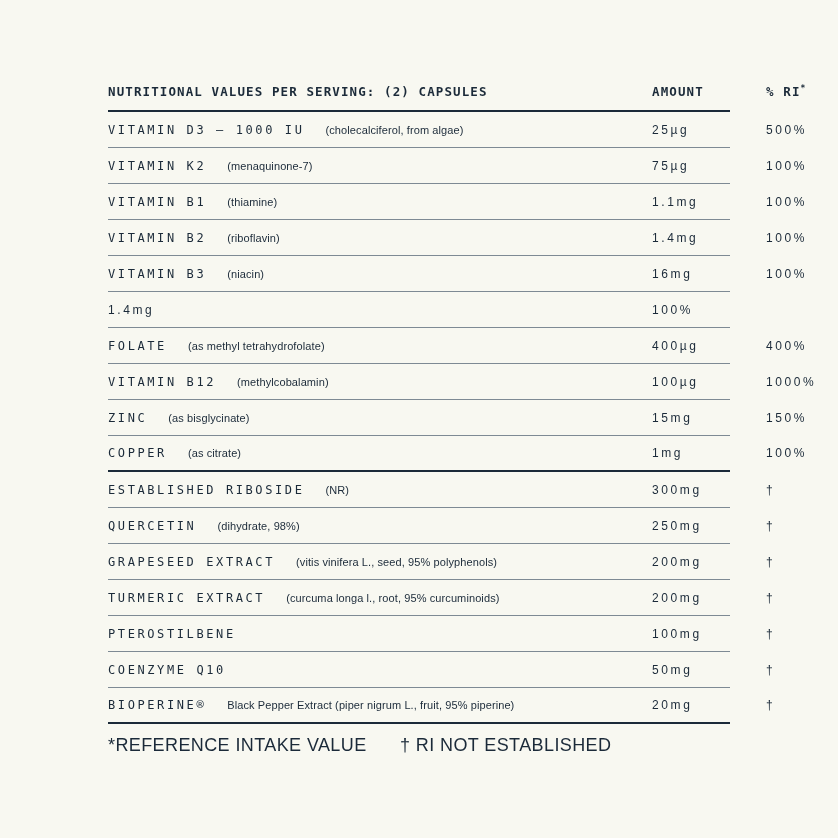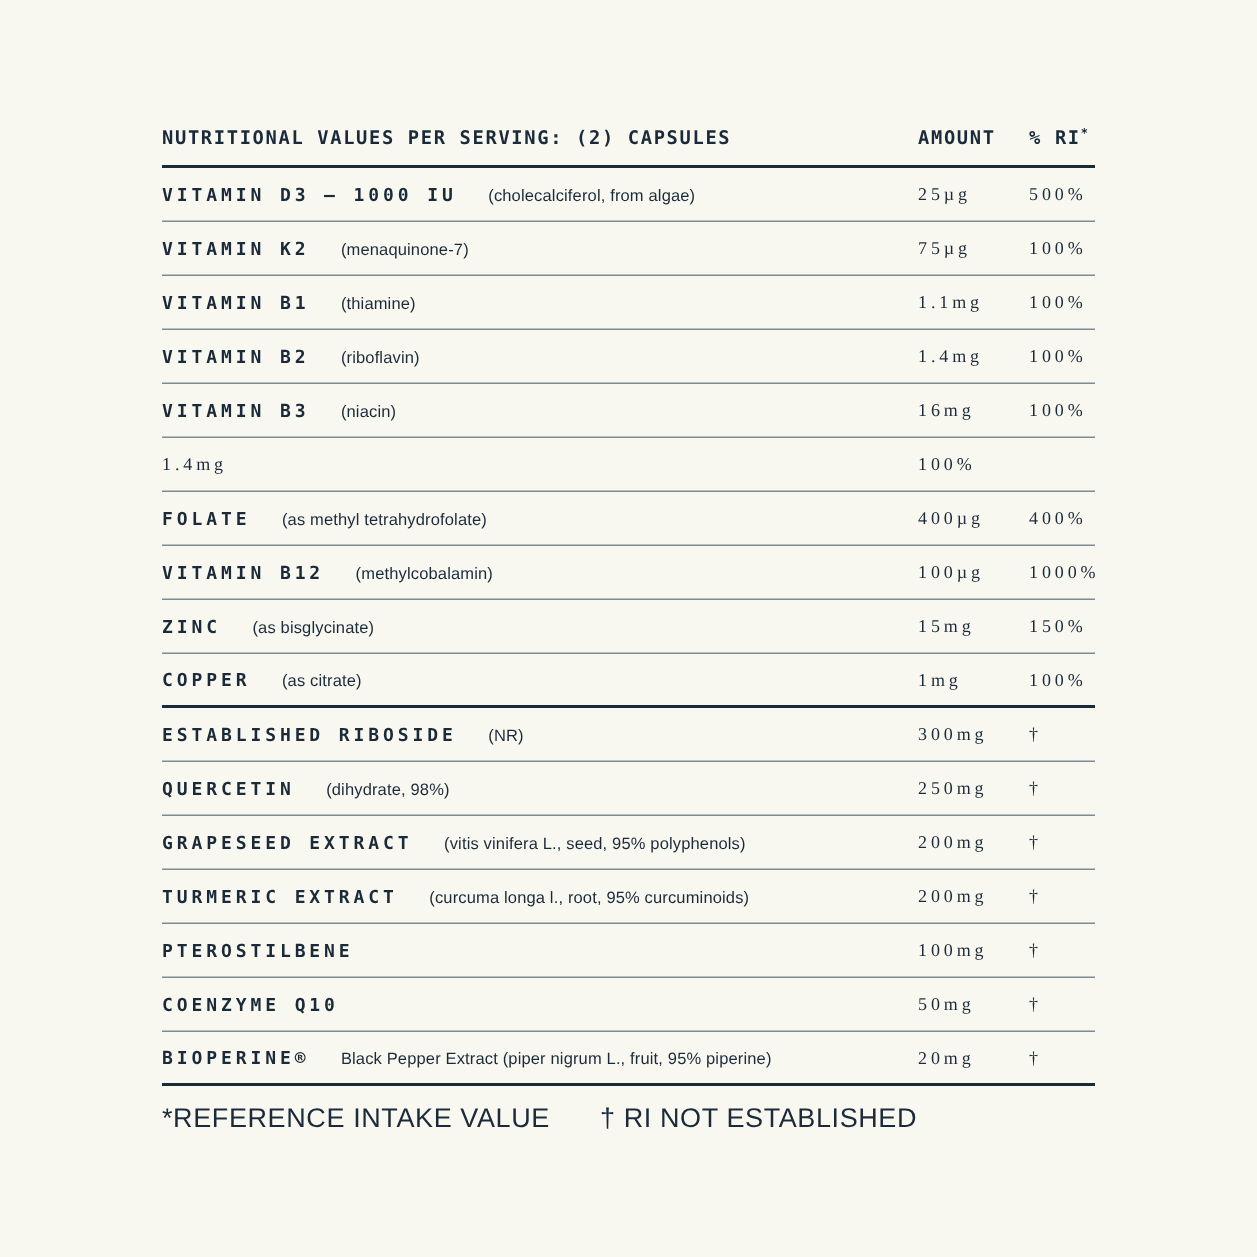--- a/index.html
+++ b/index.html
@@ -14,20 +14,21 @@
   .sheet {
     position: absolute;
     left: 108px;
     top: 84px;
     width: 622px;
   }
   
   .grid {
     display: grid;
     grid-template-columns: 504px 74px 44px;
+    gap: 40px;
   }
   .header-row {
     height: 26px;
     border-bottom: 2px solid #1b2a39;
     align-items: flex-start;
   }
   .h-cell {
     font-family: "DejaVu Sans Mono", monospace;
     font-weight: bold;
     font-size: 12.5px;
@@ -56,32 +57,31 @@
     display: flex;
     align-items: baseline;
     white-space: nowrap;
     overflow: hidden;
   }
   .nm {
     font-family: "DejaVu Sans Mono", monospace;
     font-size: 12px;
     letter-spacing: 2.6px;
     color: #1b2a39;
-    font-weight: bold;
   }
   .dt {
     font-family: "Liberation Sans", sans-serif;
     font-size: 11px;
     letter-spacing: 0.1px;
     color: #1b2a39;
     margin-left: 9px;
     padding-left: 12px;
   }
   .cell-amount, .cell-ri {
-    font-family: Liberation Serif, serif;
+    font-family: Liberation Sans, sans-serif;
     font-size: 12px;
     letter-spacing: 2.6px;
     color: #1b2a39;
     white-space: nowrap;
   }
   
   .footnotes {
     display: flex;
     margin-top: 11px;
     color: #1b2a39;

